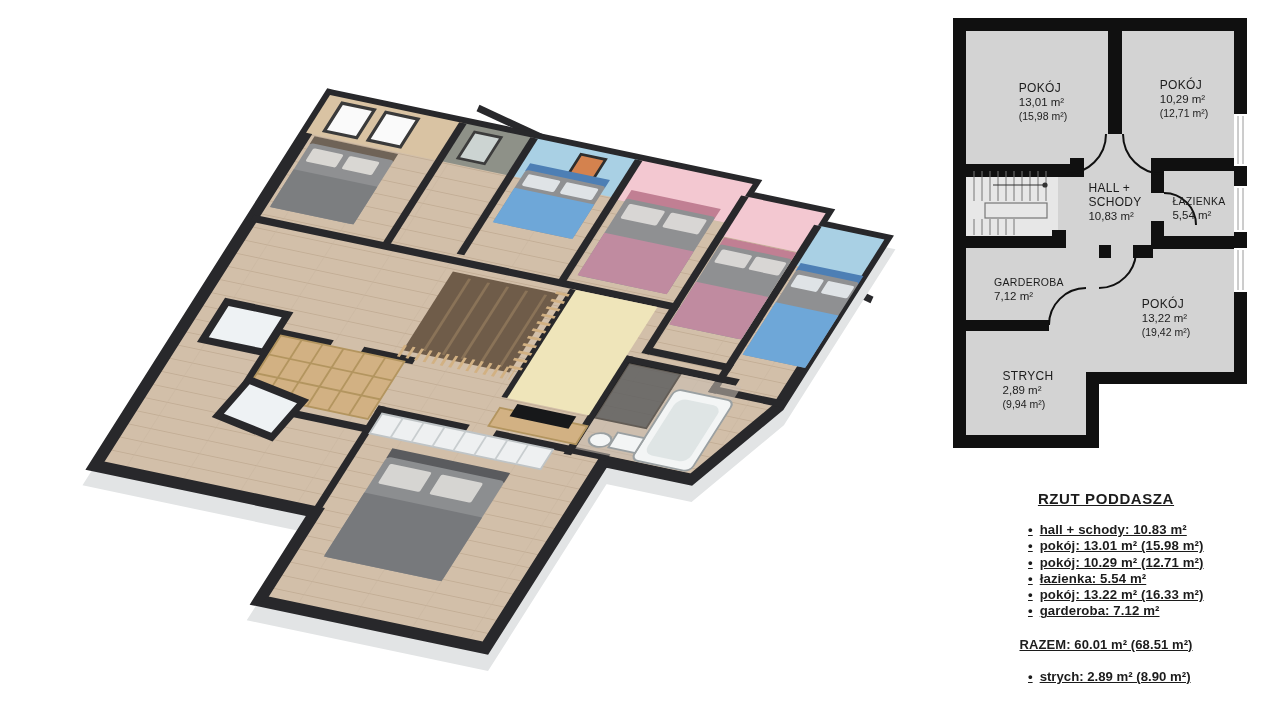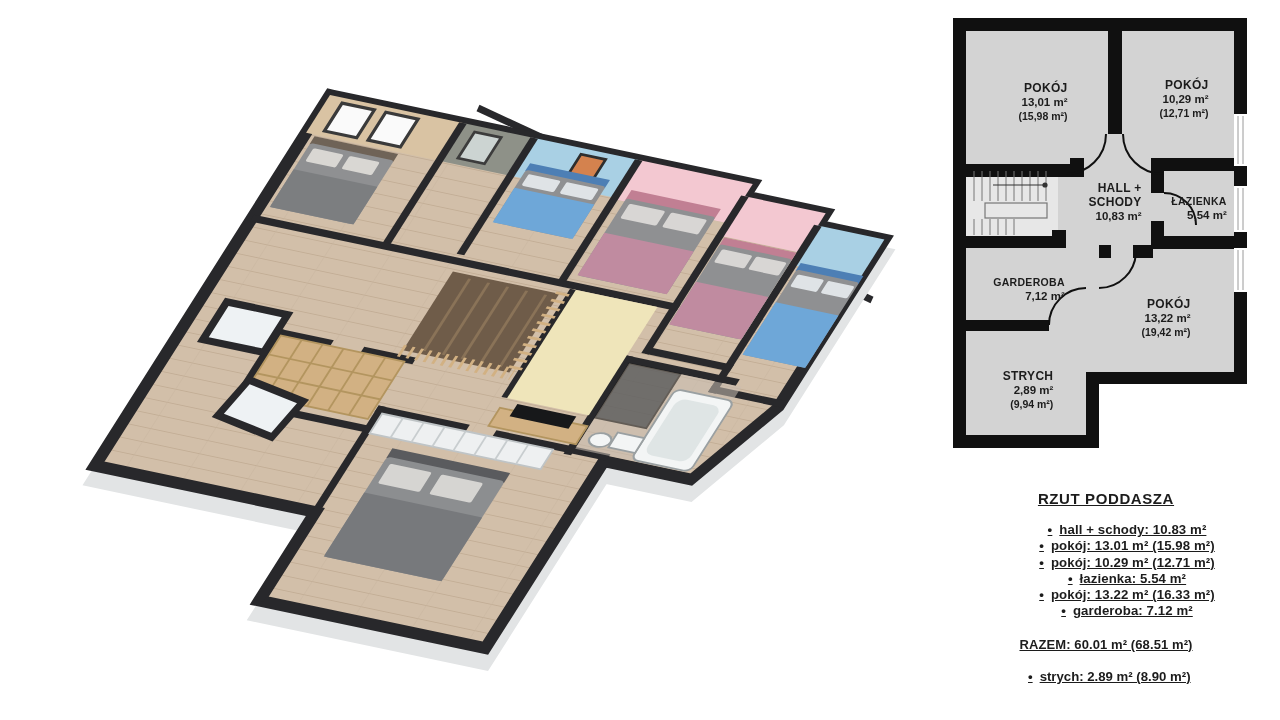--- a/index.html
+++ b/index.html
@@ -4,30 +4,30 @@
 <style>
   html,body{margin:0;padding:0;background:#fff;}
   .stage{position:relative;width:1280px;height:720px;background:#fff;overflow:hidden;
          font-family:"Liberation Sans","DejaVu Sans",sans-serif;color:var(--ink,#1c1c1c);}
   
   .render3d{position:absolute;left:0;top:0;width:940px;height:720px;}
   .render3d svg{display:block;width:940px;height:720px;}
   
   .plan2d{position:absolute;left:953px;top:18px;width:294px;height:430px;}
   .plan2d svg{position:absolute;left:0;top:0;width:294px;height:430px;}
-  .room-label{position:absolute;transform:translate(-50%,-50%);text-align:right;
-              font-weight:700;line-height:14px;white-space:nowrap;}
+  .room-label{position:absolute;transform:translate(-50%,-50%);text-align:left;
+              font-weight:400;line-height:14px;white-space:nowrap;}
   .room-label .rname{font-size:12px;letter-spacing:.3px;display:block;}
   .room-label .rname.small{font-size:10.5px;}
   .room-label .rarea{font-size:11.5px;display:block;}
   .room-label .rtot{font-size:10.5px;display:block;}
   
   .legend{position:absolute;left:986px;top:490px;width:240px;font-weight:700;text-decoration:underline;}
   .legend-title{text-align:center;font-size:15px;letter-spacing:.6px;margin:0 0 15px 0;}
-  .legend ul{list-style:none;margin:0;padding:0 0 0 42px;text-align:center;}
+  .legend ul{list-style:none;margin:0;padding:0 0 0 42px;}
   .legend li{font-size:13.2px;line-height:16.3px;letter-spacing:.1px;}
   .legend li::before{content:"•";margin-right:7px;}
   .legend-total{text-align:center;font-size:13px;margin-top:17px;letter-spacing:.1px;}
   .legend-extra{padding-left:42px;font-size:13.2px;margin-top:17px;}
   .legend-extra::before{content:"•";margin-right:7px;}
 </style>
 </head>
 <body>
 
 <div class="stage">

